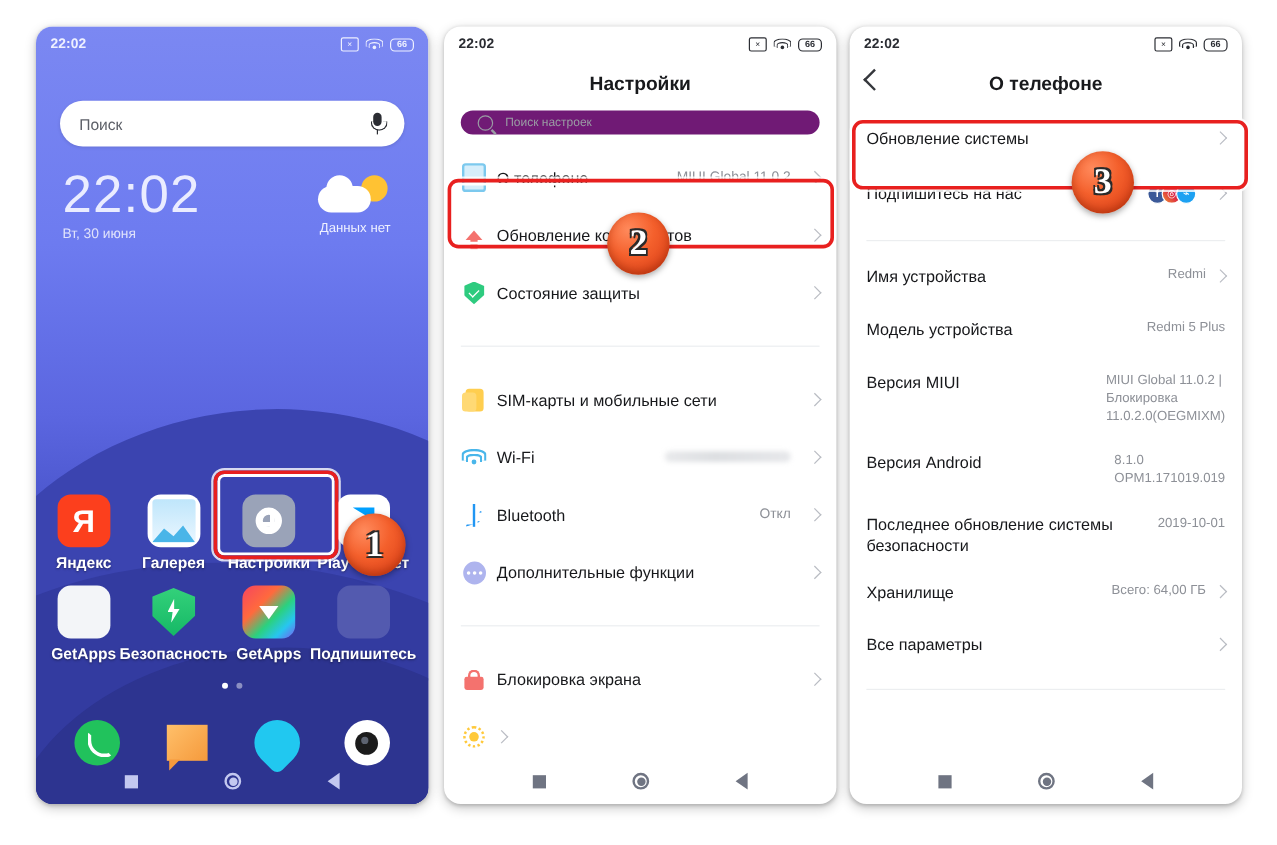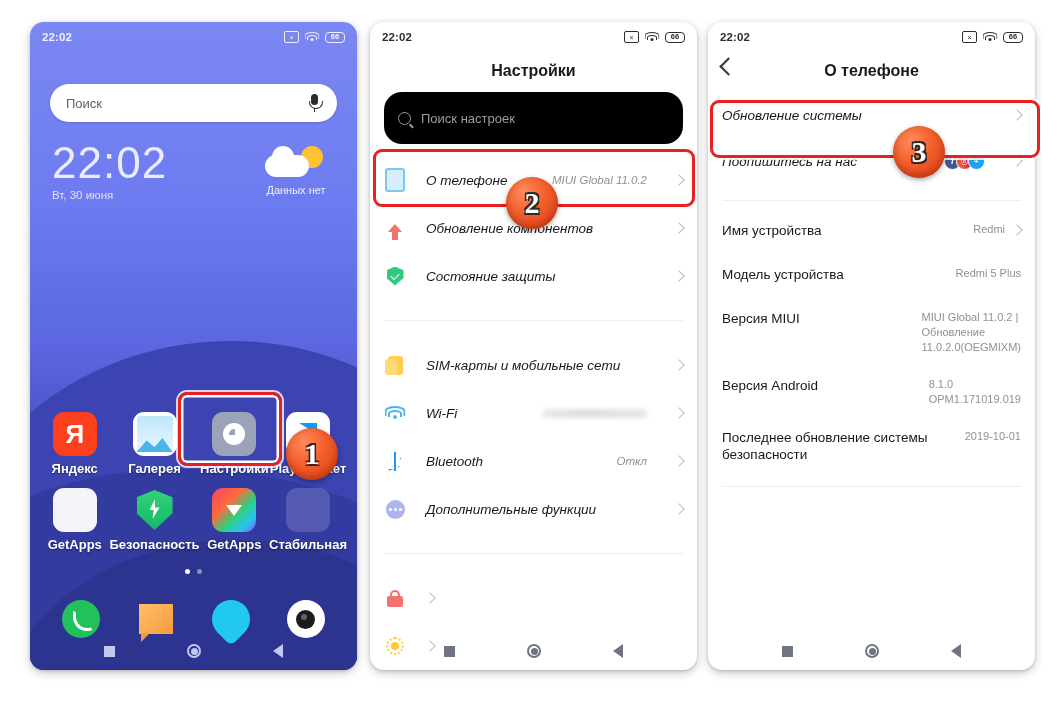--- a/index.html
+++ b/index.html
@@ -144,28 +144,28 @@
   #phone1 .nv-sq{background:#c3c8f0;}
   #phone1 .nv-ci{border-color:#c3c8f0;}
   #phone1 .nv-ci i{background:#c3c8f0;}
   #phone1 .nv-tr{border-right-color:#c3c8f0;}
 
   
   .scr-title{text-align:center;font-size:16px;font-weight:700;color:#18191c;
     padding:10px 0 12px;position:relative;}
   .back-chev{position:absolute;left:14px;top:8px;width:11px;height:11px;
     border-left:2px solid #35373c;border-bottom:2px solid #35373c;transform:rotate(45deg);}
-  .srch{margin:0 14px;height:52px;background:#000000;border-radius:18px;display:flex;
-    align-items:center;gap:10px;padding:0 14px;box-sizing:border-box;color:#9a9da4;font-size:13px;}
+  .srch{margin:0 14px;height:20px;background:#701a75;border-radius:18px;display:flex;
+    align-items:center;gap:10px;padding:0 14px;box-sizing:border-box;color:#9a9da4;font-size:10px;}
   .mag{width:11px;height:11px;border:1.6px solid #9a9da4;border-radius:50%;position:relative;flex:none;}
   .mag:after{content:"";position:absolute;right:-4px;bottom:-3px;width:5px;height:1.6px;
     background:#9a9da4;transform:rotate(45deg);}
 
   .list{padding:0;}
-  .row{display:flex;align-items:center;height:48px;padding:0 14px 0 14px;box-sizing:border-box;gap:20px;font-style:italic;}
+  .row{display:flex;align-items:center;height:48px;padding:0 14px 0 14px;box-sizing:border-box;gap:8px;}
   .row .ri{width:22px;height:22px;flex:none;display:flex;align-items:center;justify-content:center;}
   .row .rl{font-size:13.5px;color:#17181b;flex:1;}
   .row .rv{font-size:11.5px;color:#8d9097;margin-right:8px;white-space:nowrap;}
   .chev{width:7px;height:7px;border-top:1.6px solid #b9bcc3;border-right:1.6px solid #b9bcc3;
     transform:rotate(45deg);flex:none;}
   .grp-gap{height:20px;border-bottom:1px solid #eceef0;margin:0 14px;}
   .grp-gap2{height:20px;}
 
   .si-phoneinfo{width:16px;height:20px;border:2px solid #7cc9ee;border-radius:3px;background:#d6eefb;}
   .si-arrow{width:0;height:0;border-left:7px solid transparent;border-right:7px solid transparent;
@@ -338,21 +338,21 @@
           <span style="background:#4fa3f7"></span>
             <span style="background:#f58a4b"></span>
             <span style="background:#dfe3ea"></span>
           <span style="background:#ffd34e"></span>
             <span style="background:#4fa3f7"></span>
             <span style="background:#f4726e"></span>
           <span style="background:#5b6bf0"></span>
             <span style="background:#2ecb7f"></span>
             <span style="background:#49b6ea"></span>
         </span>
-        <span class="lbl">Стабильная</span>
+        <span class="lbl">Подпишитесь</span>
       </div>
     </div>
 
     <div class="dots">
         <i class="on"></i>
         <i></i>
       </div>
 
     <div class="dock">
       <span class="di">
@@ -473,20 +473,21 @@
     </div>
 
     <div class="grp-gap"></div>
     <div class="grp-gap2"></div>
 
     <div class="list">
       <div class="row">
         <span class="ri">
             <i class="si-lock"></i>
           </span>
+        <span class="rl">Блокировка экрана</span>
         <span class="chev"></span>
       </div>
       <div class="row">
         <span class="ri">
             <i class="si-sun"></i>
           </span>
         <span class="chev"></span>
       </div>
     </div>
 
@@ -544,32 +545,41 @@
         <span class="rv">Redmi</span>
         <span class="chev"></span>
       </div>
       <div class="row3">
         <span class="rl">Модель устройства</span>
         <span class="rv">Redmi 5 Plus</span>
       </div>
       <div class="row3">
         <span class="rl">Версия MIUI</span>
         <span class="rv">MIUI Global 11.0.2 |
-Обновление
+Блокировка
 11.0.2.0(OEGMIXM)</span>
       </div>
       <div class="row3">
         <span class="rl">Версия Android</span>
         <span class="rv">8.1.0
 OPM1.171019.019</span>
       </div>
       <div class="row3">
         <span class="rl">Последнее обновление системы безопасности</span>
         <span class="rv">2019-10-01</span>
       </div>
+      <div class="row3">
+        <span class="rl">Хранилище</span>
+        <span class="rv">Всего: 64,00 ГБ</span>
+        <span class="chev"></span>
+      </div>
+      <div class="row3">
+        <span class="rl">Все параметры</span>
+        <span class="chev"></span>
+      </div>
     </div>
 
     <div style="height:12px"></div>
     <div class="divider"></div>
 
     <div class="navbar">
       <span class="nv-sq"></span>
       <span class="nv-ci">
           <i></i>
         </span>

